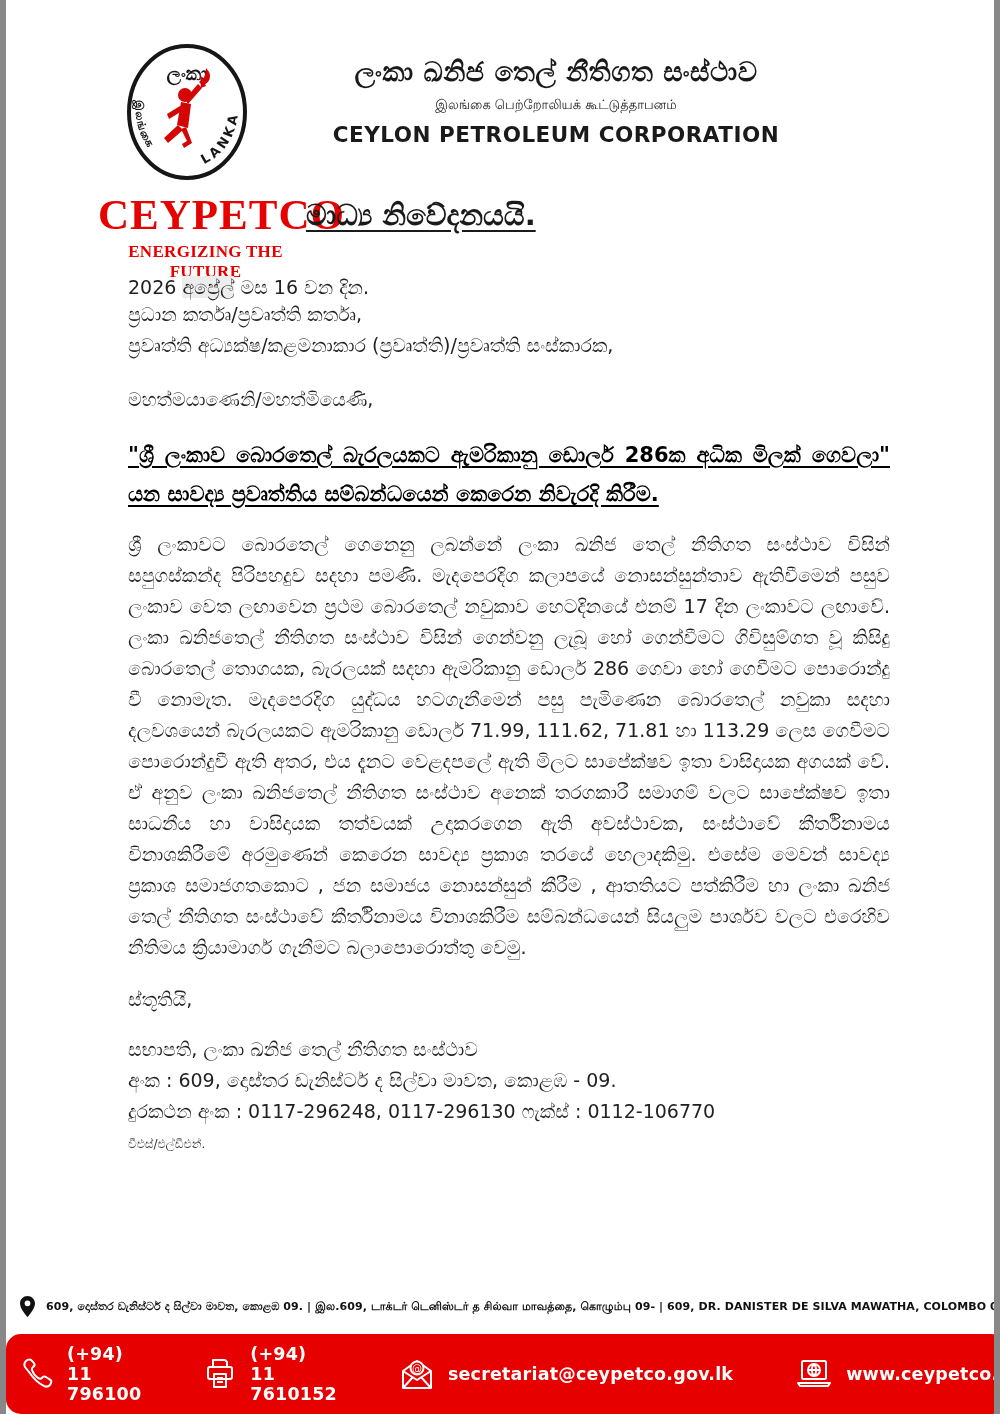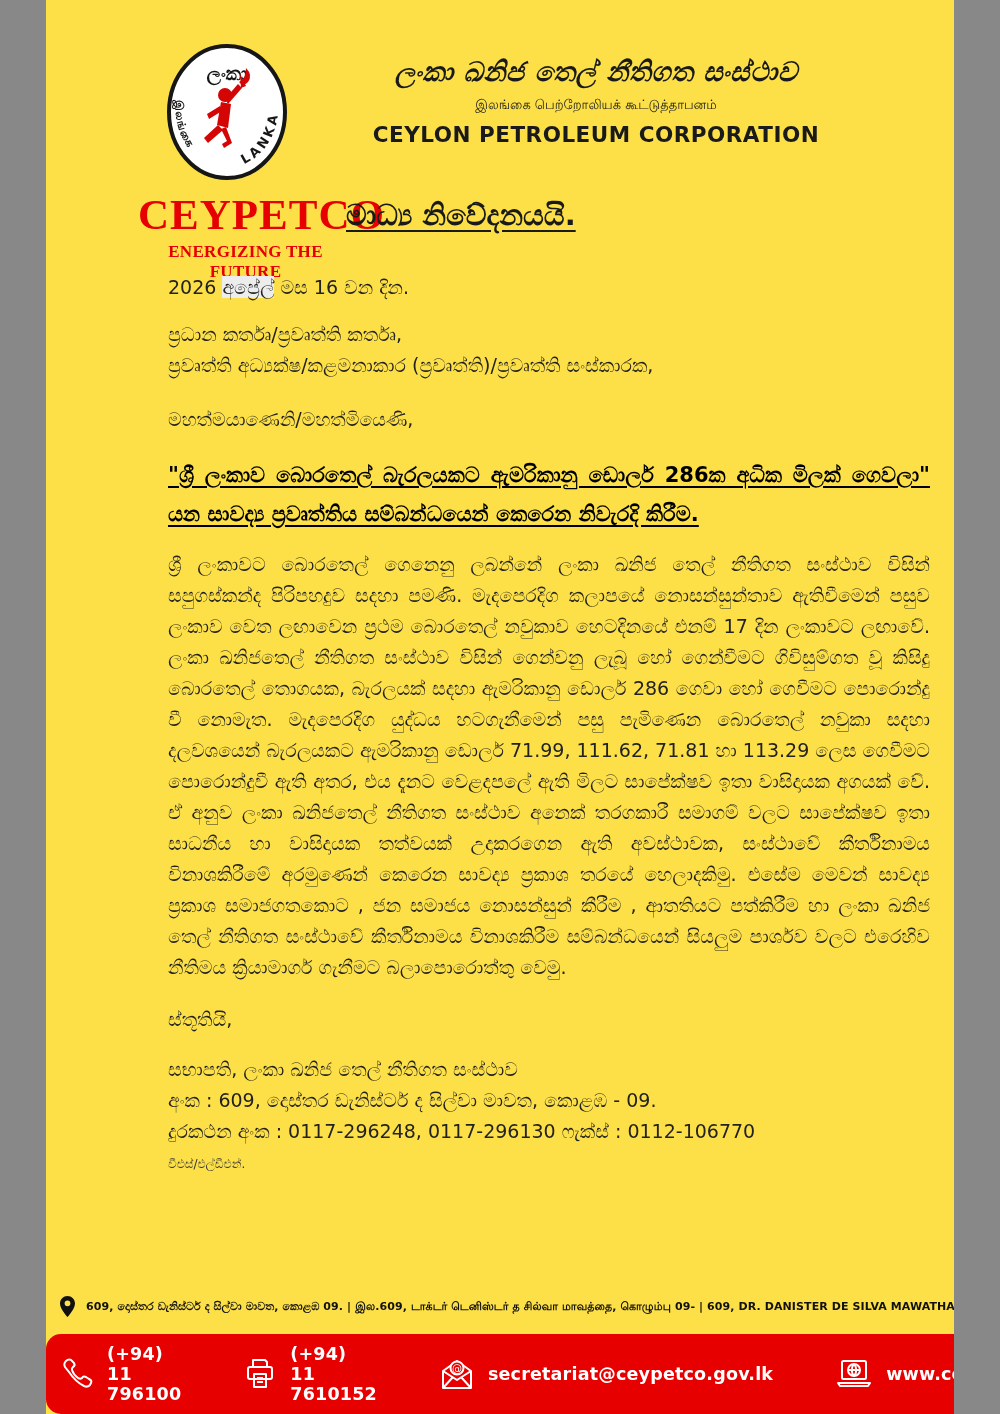--- a/index.html
+++ b/index.html
@@ -1,39 +1,39 @@
 <!DOCTYPE html>
 <html><head>
 <meta charset="utf-8">
 <style>
   * { margin:0; padding:0; box-sizing:border-box; }
   html,body { background:#888; }
   .page {
-    position:relative; width:908px; height:1414px; margin:0 auto;
-    background:#fde047; overflow:hidden;
+    position:relative; width:988px; height:1414px; margin:0 auto;
+    background:#ffffff; overflow:hidden;
     font-family:"DejaVu Sans","Liberation Sans",sans-serif; color:#1a1a1a;
   }
 
   
   .logo-block { position:absolute; left:116px; top:40px; width:130px; height:144px; }
   .title-block { position:absolute; left:300px; top:56px; width:500px; text-align:center; }
-  .title-si { font-size:27px; font-weight:bold; letter-spacing:.5px;font-style:italic; }
+  .title-si { font-size:27px; font-weight:bold; letter-spacing:.5px; }
   .title-ta { font-size:13px; margin-top:9px; }
   .title-en { font-size:21.5px; font-weight:bold; margin-top:8px; letter-spacing:.5px; }
   .brand-block { position:absolute; left:92px; top:190px; width:215px; text-align:center;
                  font-family:"Liberation Serif","DejaVu Serif",serif; }
   .brand-name { font-size:43px; font-weight:bold; letter-spacing:1px; }
   .brand-tagline { font-size:17px; font-weight:bold; margin-top:3px; letter-spacing:.3px; }
   .doc-type { position:absolute; left:300px; top:198px; width:500px; text-align:left;
               font-size:29px; font-weight:bold; text-decoration:underline;
               text-underline-offset:5px; }
 
   
   .letter { position:absolute; left:122px; top:276px; width:762px; font-size:19px; color:#222; }
-  .date-line { margin-bottom:20px; }
+  .date-line { }
   .date-highlight { background:#ededed; }
   .recipient { line-height:31px; }
   .salutation { margin-top:27px; }
   .subject { margin-top:25px; font-size:21px; font-weight:800; line-height:39px;
              text-align:justify; text-decoration:underline; text-underline-offset:4px;
              color:#000; }
   .body-par { margin-top:15px; line-height:31px; text-align:justify; }
   .closing { margin-top:25px; }
   .sig-block { margin-top:23px; line-height:31px; }
   .initials { font-size:12px; margin-top:2px; color:#333; }

